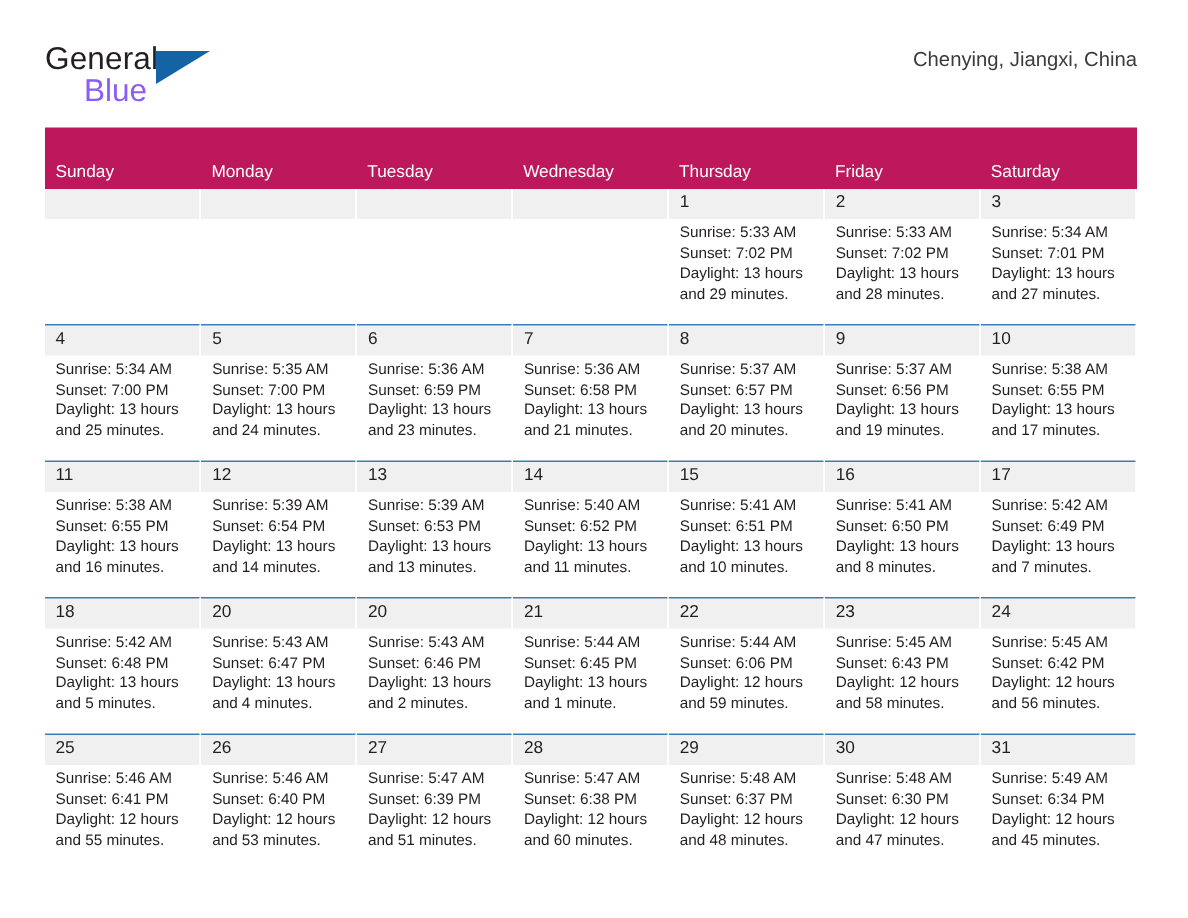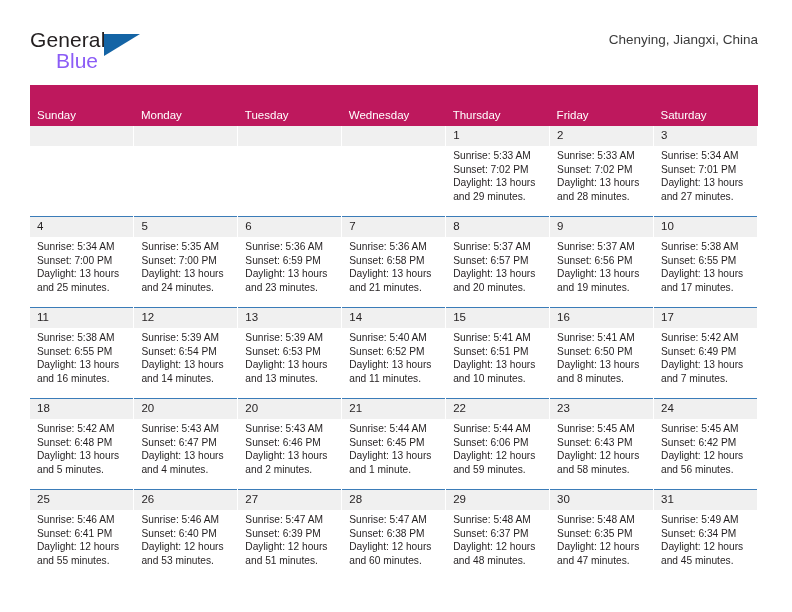--- a/index.html
+++ b/index.html
@@ -426,21 +426,21 @@
             <div class="details">
               <div class="sunrise">Sunrise: 5:48 AM</div>
               <div class="sunset">Sunset: 6:37 PM</div>
               <div class="daylight">Daylight: 12 hours and 48 minutes.</div>
             </div>
           </td>
           <td class="day-cell">
             <div class="daynum">30</div>
             <div class="details">
               <div class="sunrise">Sunrise: 5:48 AM</div>
-              <div class="sunset">Sunset: 6:35 PM</div>
+              <div class="sunset">Sunset: 6:30 PM</div>
               <div class="daylight">Daylight: 12 hours and 47 minutes.</div>
             </div>
           </td>
           <td class="day-cell">
             <div class="daynum">31</div>
             <div class="details">
               <div class="sunrise">Sunrise: 5:49 AM</div>
               <div class="sunset">Sunset: 6:34 PM</div>
               <div class="daylight">Daylight: 12 hours and 45 minutes.</div>
             </div>

